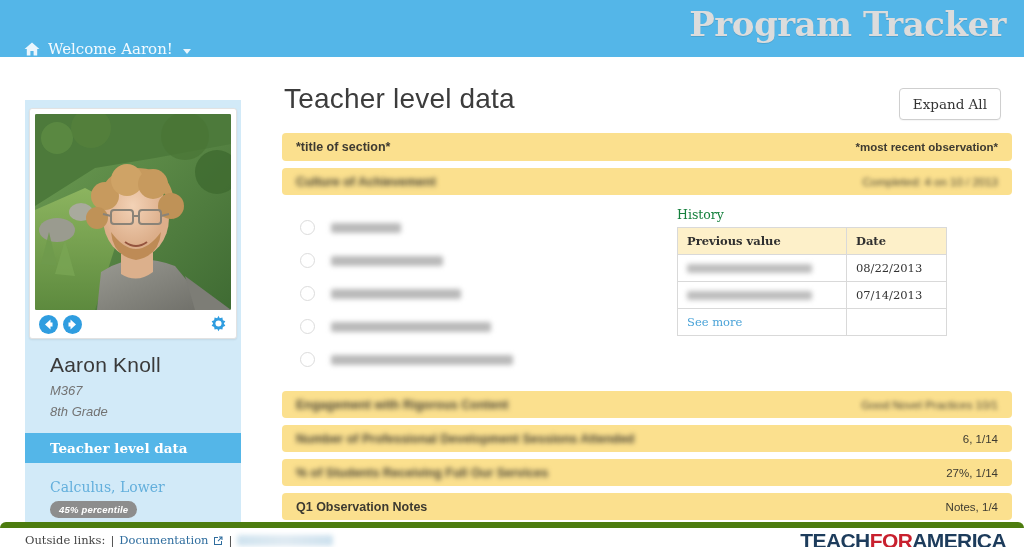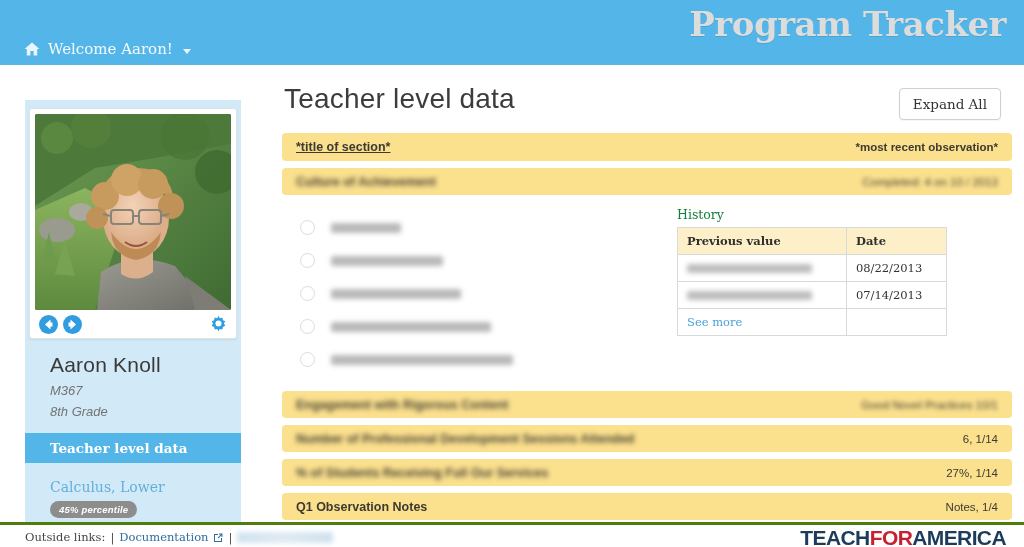--- a/index.html
+++ b/index.html
@@ -5,21 +5,21 @@
   * { box-sizing: border-box; margin: 0; padding: 0; }
   html, body {
     width: 1024px; height: 547px;
     font-family: "Liberation Sans", sans-serif;
     background: #ffffff; overflow: hidden;
   }
   #app { position: relative; width: 1024px; height: 547px; background:#fff; }
 
   
   .banner {
-    position:absolute; left:0; top:0; width:1024px; height:65px;
+    position:absolute; left:0; top:0; width:1024px; height:57px;
     background:#54b6e8;
   }
   .brand-title {
     position:absolute; right:18px; top:4px;
     font-family:"DejaVu Serif", serif;
     font-weight:bold; font-size:34px; letter-spacing:-0.5px;
     color:#dcdcdc;
     text-shadow: 0 1px 0 rgba(0,0,0,.10);
   }
   .welcome {
@@ -103,21 +103,21 @@
   }
 
   .yrow {
     position:relative; background:#fbe08e; border-radius:4px;
     height:27px; display:flex; align-items:center; margin-top:7px;
     padding:0 14px; font-size:12.5px; color:#3d3a31; cursor:pointer;
   }
   .yrow .left { flex:0 0 auto; font-weight:bold; }
   .yrow .right { margin-left:auto; font-size:11.5px; }
   .yrow.header { height:28px; }
-  .yrow.header .left { font-weight:bold;text-decoration:underline; }
+  .yrow.header .left { font-weight:bold; }
   .yrow.header .right { font-weight:bold; }
 
   .blur-txt {
     display:inline-block; filter:blur(2.6px); color:#4a4536; font-weight:bold;
     user-select:none;
   }
   .blur-txt.sm { filter:blur(2.2px); font-weight:normal; }
 
   
   .panel { display:flex; padding:10px 0 8px 0; }
@@ -145,21 +145,21 @@
   }
   td .cellblur {
     display:block; height:9px; width:125px; border-radius:2px;
     background:#bdbdbd; filter:blur(2.6px);
   }
   .seemore { color:#4aa3d8; cursor:pointer; }
 
   
   .footer {
     position:absolute; left:0; bottom:0; width:1024px; height:25px;
-    border-top:3px solid #4d7c0f; background:#fff;
+    border-top:6px solid #4d7c0f; background:#fff;border-radius:6px;
   }
   .outside-links {
     position:absolute; left:25px; top:5px; font-size:11.5px; color:#444;
     font-family:"DejaVu Serif", serif; display:flex; align-items:center; gap:5px;
   }
   .outside-links .lnk { color:#2f6d9e; cursor:pointer; }
   .ext-icon { width:10px;height:10px;display:inline-block; }
   .foot-blur {
     display:inline-block; width:96px;height:11px;border-radius:2px;
     background:linear-gradient(90deg,#cfe3ef,#dfeaf2,#cde1ee); filter:blur(2.6px);

